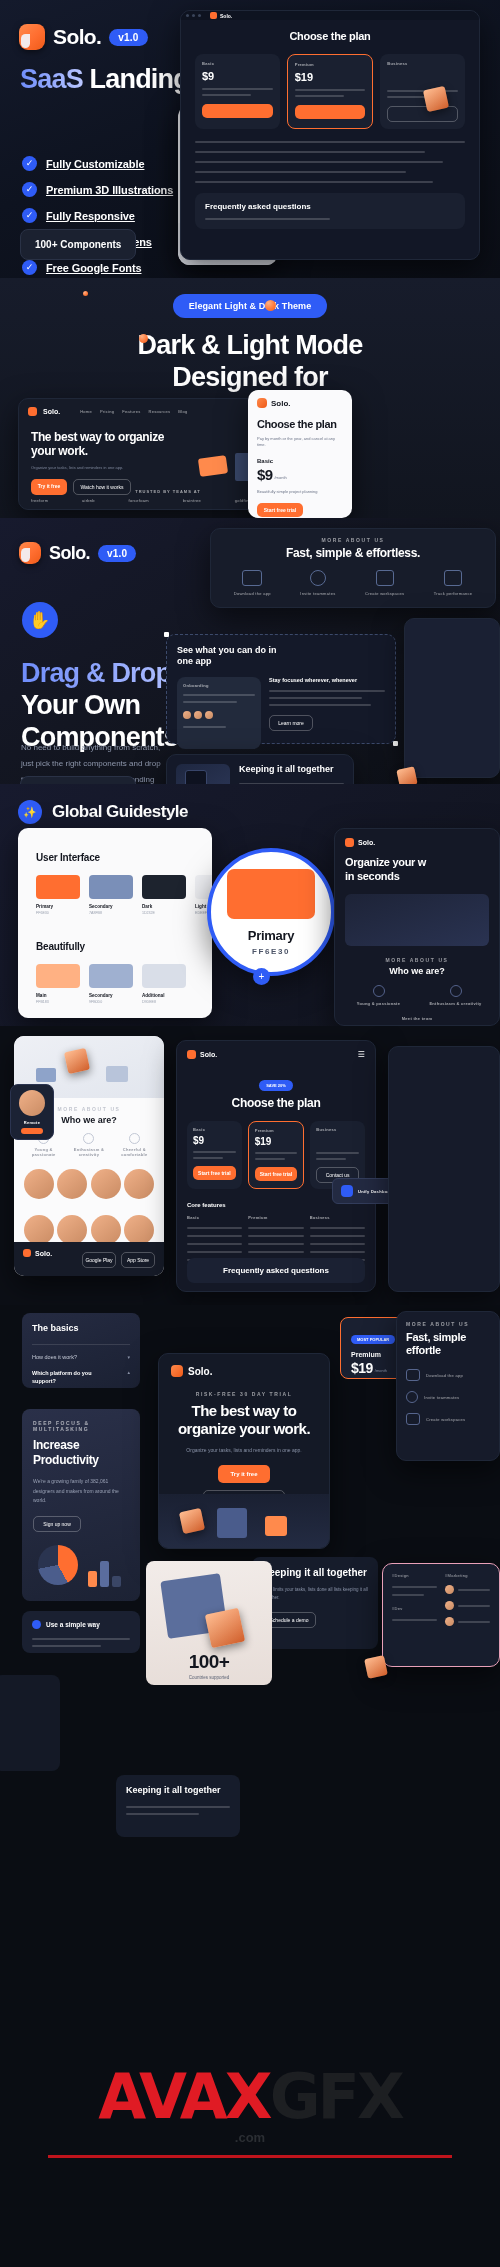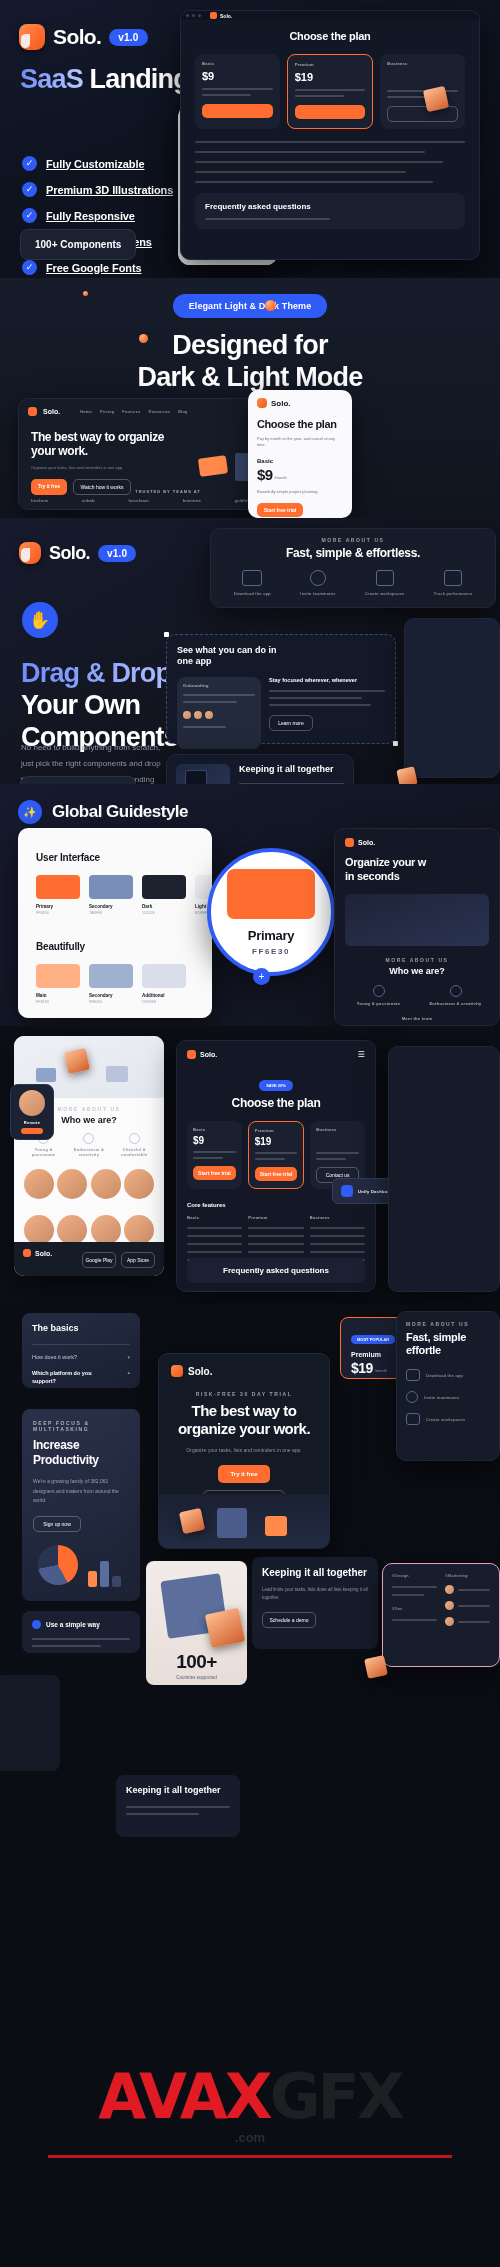--- a/index.html
+++ b/index.html
@@ -196,22 +196,22 @@
 
 <div class="sec" style="height:240px;background:linear-gradient(180deg,#171c2b,#11151f);">
   <div class="ball" style="left:83px;top:13px;width:5px;height:5px;"></div>
   <div class="ball" style="left:139px;top:56px;width:9px;height:9px;"></div>
   <div class="ball" style="left:265px;top:22px;width:11px;height:11px;"></div>
 
   <div style="text-align:center;padding-top:16px;">
     <span class="badge-blue">Elegant Light &amp; Dark Theme</span>
   </div>
   <div style="text-align:center;margin-top:12px;">
+    <div class="h-big">Dark &amp; Light Mode</div>
     <div class="h-big">Designed for</div>
-    <div class="h-big">Dark &amp; Light Mode</div>
   </div>
 
   <div class="mock dark" style="left:18px;top:120px;width:300px;height:112px;background:#161b28;">
     <div style="display:flex;align-items:center;gap:6px;padding:7px 9px;">
       <span style="width:9px;height:9px;border-radius:3px;background:#ff6e30;display:block;"></span>
       <span style="font-size:7px;font-weight:700;">Solo.</span>
       <span style="display:flex;gap:8px;margin-left:14px;">
         <span class="tinytxt">Home</span>
         <span class="tinytxt">Pricing</span>
         <span class="tinytxt">Features</span>
@@ -691,21 +691,21 @@
     <div class="ghost-btn" style="margin-top:10px;width:54px;">Schedule a demo</div>
   </div>
 
   <div style="position:absolute;left:116px;top:470px;width:124px;height:62px;border-radius:8px;background:#161c2b;padding:10px;">
     <div style="font-size:9px;font-weight:700;line-height:1.2;">Keeping it all together</div>
     <div class="line" style="margin-top:10px;"></div>
     <div class="line" style="margin-top:5px;width:70%;"></div>
   </div>
 
 
-  <div style="position:absolute;left:146px;top:256px;width:101px;height:124px;border-radius:8px;background:linear-gradient(175deg,#f2ece9,#e7ddd8);">
+  <div style="position:absolute;left:146px;top:256px;width:126px;height:124px;border-radius:8px;background:linear-gradient(175deg,#f2ece9,#e7ddd8);">
     <div style="position:absolute;left:18px;top:16px;width:60px;height:58px;background:#5b6e9c;border-radius:4px;transform:rotate(-8deg);"></div>
     <div class="cube" style="left:62px;top:50px;width:34px;height:34px;"></div>
     <div style="position:absolute;left:0;bottom:5px;width:100%;text-align:center;">
       <div style="font-size:19px;font-weight:700;color:#13161f;letter-spacing:-.6px;">100+</div>
       <div style="font-size:4.5px;color:#5a6173;margin-top:2px;">Countries supported</div>
     </div>
   </div>
 
   <div class="mock dark" style="left:382px;top:258px;width:118px;height:104px;background:#171d2d;border:1px solid #e9a0b8;">
     <div style="padding:9px;display:flex;gap:8px;">

